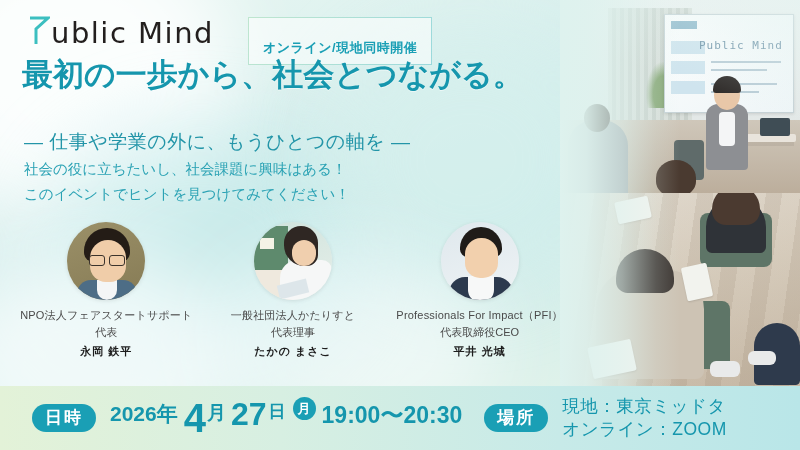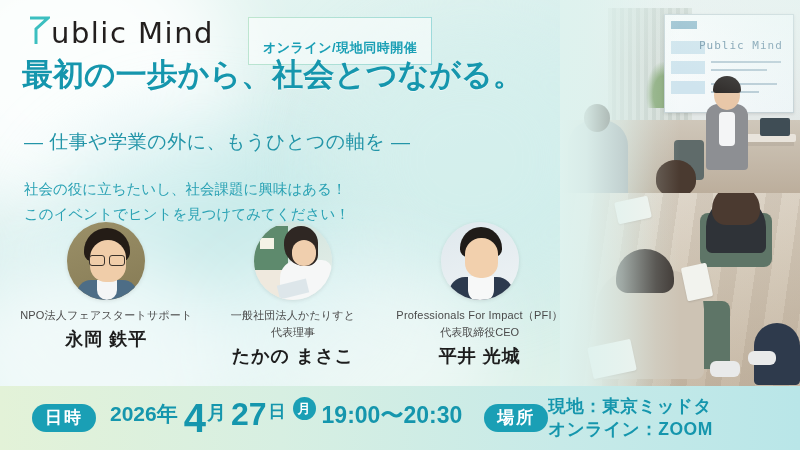--- a/index.html
+++ b/index.html
@@ -241,21 +241,20 @@
   }
 
   
   .lead {
     position: absolute;
     left: 24px; top: 157px;
     font-size: 14.5px;
     line-height: 1.72;
     color: #2aa2b4;
     white-space: nowrap;
-    margin-top: 20px;
   }
 
   
   .speakers {
     position: absolute;
     left: 0; top: 222px;
     width: 560px;
     display: flex;
     justify-content: space-around;
     margin-left: 13px;
@@ -302,21 +301,21 @@
     letter-spacing: .2px;
     white-space: nowrap;
   }
   .sp-role {
     font-size: 11px;
     color: #4a4a4a;
     line-height: 1.6;
   }
   .sp-name {
     margin-top: 3px;
-    font-size: 18px;
+    font-size: 11px;
     font-weight: bold;
     color: #1d1d1d;
     letter-spacing: 1px;
   }
 
   
   .infobar {
     position: absolute;
     left: 0; bottom: 0;
     width: 800px; height: 64px;
@@ -356,24 +355,24 @@
     width: 23px; height: 23px;
     background: #1a9fb5; color: #fff;
     border-radius: 50%;
     font-size: 13px; font-weight: bold;
     margin: 0 6px 0 7px;
     position: relative; top: -3px;
   }
   .dt .time { font-size: 23px; font-weight: bold; letter-spacing: 0; }
 
   .venue {
-    margin-left: 0;
+    margin-left: 14px;
     color: #1596ad;
     font-size: 17.5px;
-    font-weight: bold;
+    font-weight: normal;
     line-height: 1.3;
     letter-spacing: .5px;
     white-space: nowrap;
   }
 </style>
 </head>
 <body>
 
 <div id="poster">
 
@@ -461,20 +460,21 @@
     <div class="speaker">
       <div class="avatar av1">
         <div class="body"></div>
           <div class="collar"></div>
         <div class="hair"></div>
           <div class="face"></div>
         <div class="glass gl-l"></div>
           <div class="glass gl-r"></div>
       </div>
       <div class="sp-org">NPO法人フェアスタートサポート</div>
+      <div class="sp-role">代表</div>
       <div class="sp-name">永岡 鉄平</div>
     </div>
 
     <div class="speaker">
       <div class="avatar av2">
         <div class="board"></div>
           <div class="card"></div>
           <div class="counter"></div>
         <div class="body"></div>
           <div class="hair"></div>

